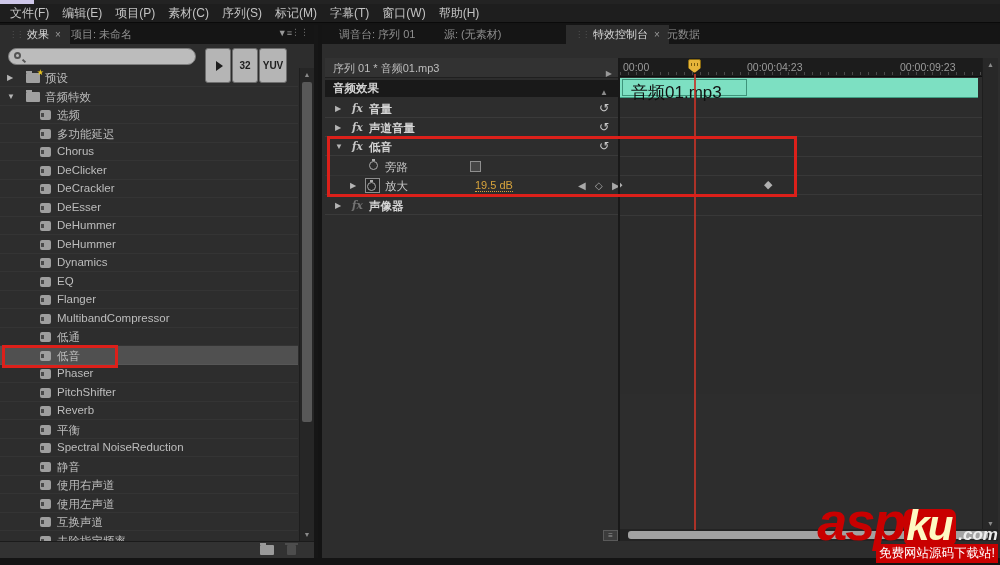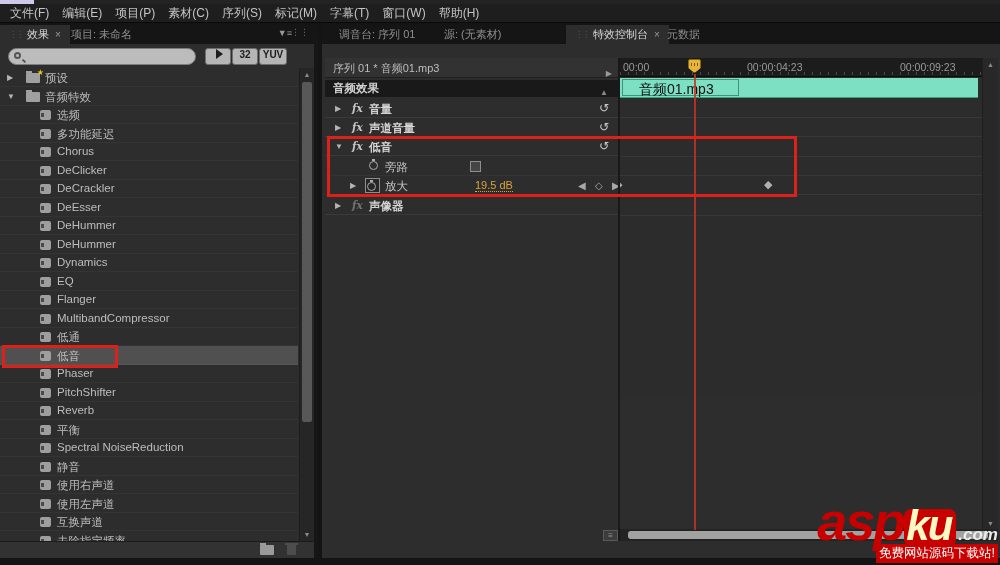--- a/index.html
+++ b/index.html
@@ -31,23 +31,23 @@
   
   .toolbar { position:absolute; left:0; top:20px; right:0; height:24px; }
   .search { position:absolute; left:8px; top:3px; width:188px; height:17px; background:#bcbcbc;
             border:1px solid #7d7d7d; border-radius:9px; }
   .mag { position:absolute; left:5px; top:3px; width:7px; height:7px; border:2px solid #555;
          border-radius:50%; }
   .mag::after { content:""; position:absolute; left:6px; top:6px; width:4px; height:2px;
                 background:#555; transform:rotate(45deg); }
   .search input { position:absolute; left:18px; top:1px; width:165px; height:13px; border:none;
                   background:transparent; outline:none; font-size:11px; color:#222; }
-  .tbtn { position:absolute; top:3px; height:17px; background:#b5b5b5; border:1px solid #6e6e6e;
+  .tbtn { position:absolute; top:3px; height:35px; background:#b5b5b5; border:1px solid #6e6e6e;
           border-radius:3px; color:#1d1d1d; font-size:10px; font-weight:bold;
-          display:flex; align-items:flex-start; justify-content:center; padding:0 12px; }
+          display:flex; align-items:center; justify-content:center; padding:0 12px; }
   .accel-bar { display:inline-block; width:3px; height:9px; background:#1d1d1d; transform:skewX(-18deg); margin-right:2px; }
   .accel-tri { display:inline-block; width:0; height:0; border-left:7px solid #1d1d1d;
                border-top:5px solid transparent; border-bottom:5px solid transparent; }
 
   
   .list { position:absolute; left:0; top:43px; right:16px; height:473px; overflow:hidden; }
   .row { position:absolute; left:0; right:0; height:19px; border-bottom:1px solid rgba(255,255,255,.035); }
   .row.sel { background:#505050; }
   .tw { position:absolute; left:7px; top:5px; font-size:8px; color:#b5b5b5; }
   .fold { position:absolute; left:26px; top:5px; width:14px; height:10px; background:#a0a0a0; border-radius:1px; }
@@ -99,21 +99,21 @@
   
   .lane { position:absolute; left:298px; top:33px; width:362px; height:336px; background:#2c2c2c; overflow:hidden; }
   .ruler { position:absolute; left:0; top:0; right:0; height:19px; background:#1c1c1c;
            border-bottom:1px solid #0f0f0f; font-size:10.5px; color:#9a9a9a; }
   .ruler::after { content:""; position:absolute; left:0; right:0; bottom:1px; height:3px;
                   background:repeating-linear-gradient(90deg,#4a4a4a 0 1px,transparent 1px 8px); }
   .rlab { position:absolute; top:3px; }
   .clip { position:absolute; left:0; top:20px; width:358px; height:20px; background:#7de0c2;
           border-bottom:1px solid #3f9e82; }
   .cliplabel { position:absolute; left:2px; top:1px; height:17px; border:1px solid rgba(0,70,50,.5);
-               padding:1px 24px 0 16px; font-size:14px; color:#101010; }
+               padding:1px 24px 0 8px; font-size:17px; color:#101010; }
   .laneline { position:absolute; left:0; right:0; height:1px; background:#383838; }
   .kf { position:absolute; font-size:11px; color:#b0b0b0; }
   .marker { position:absolute; left:68px; top:1px; width:13px; height:14px; background:#e7b53a;
             border:1px solid #8a6a10; border-radius:2px;
             clip-path:polygon(0 0,100% 0,100% 62%,50% 100%,0 62%); }
   .marker::after { content:""; position:absolute; left:2px; top:3px; width:7px; height:3px;
                    background:repeating-linear-gradient(90deg,#7a5c0e 0 1px,transparent 1px 3px); }
 
   .vscroll2 { position:absolute; left:660px; top:33px; width:16px; height:472px; background:#282828;
               border-left:1px solid #1e1e1e; }

